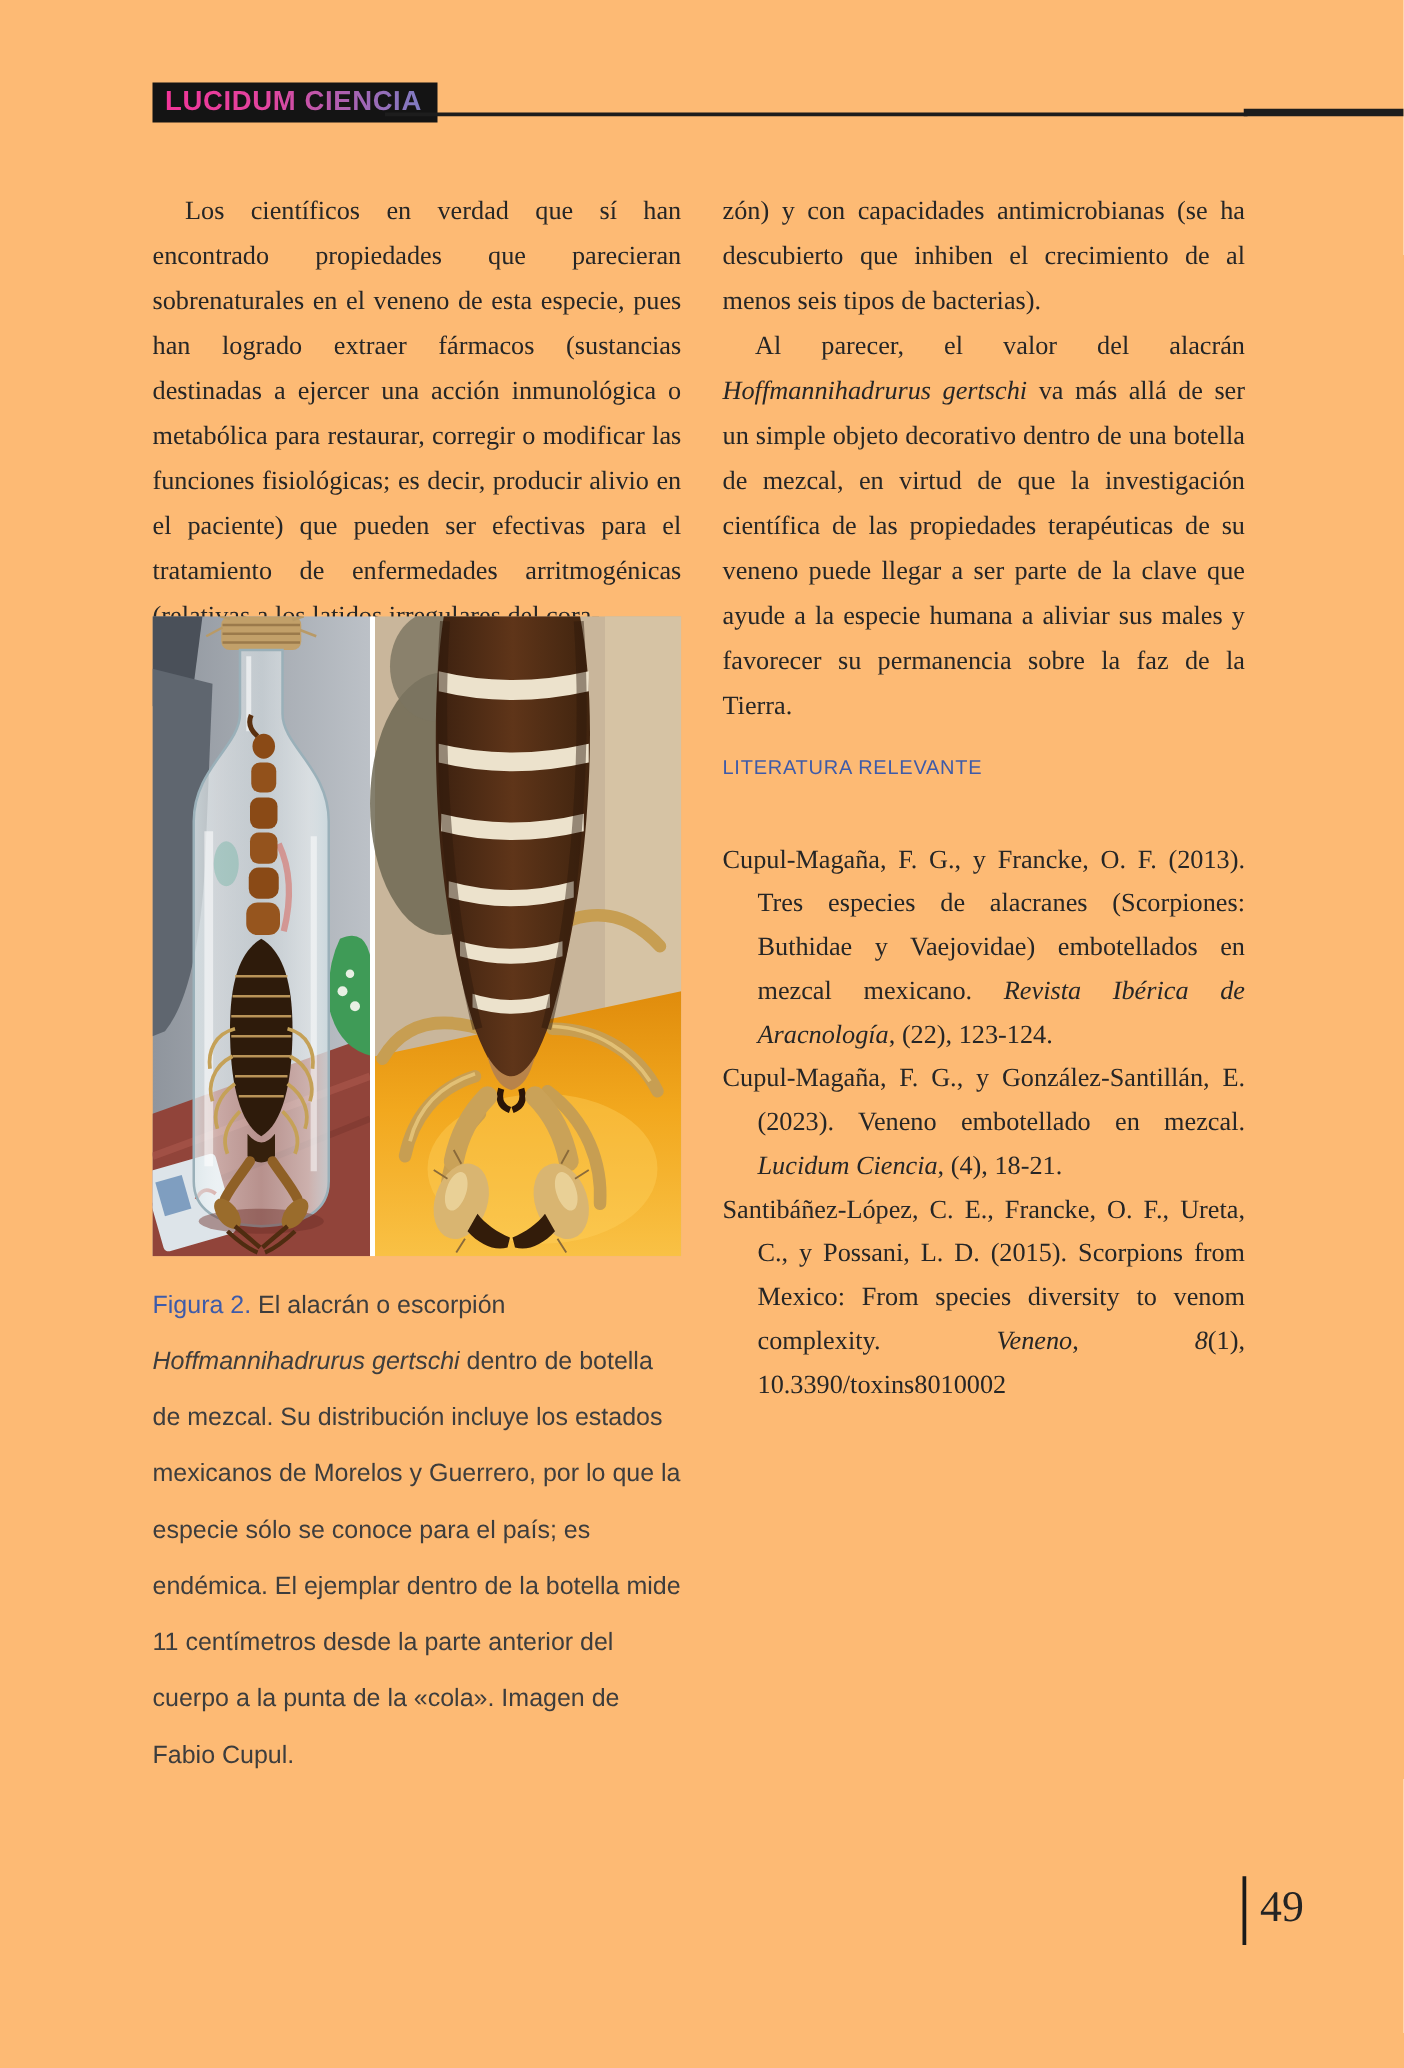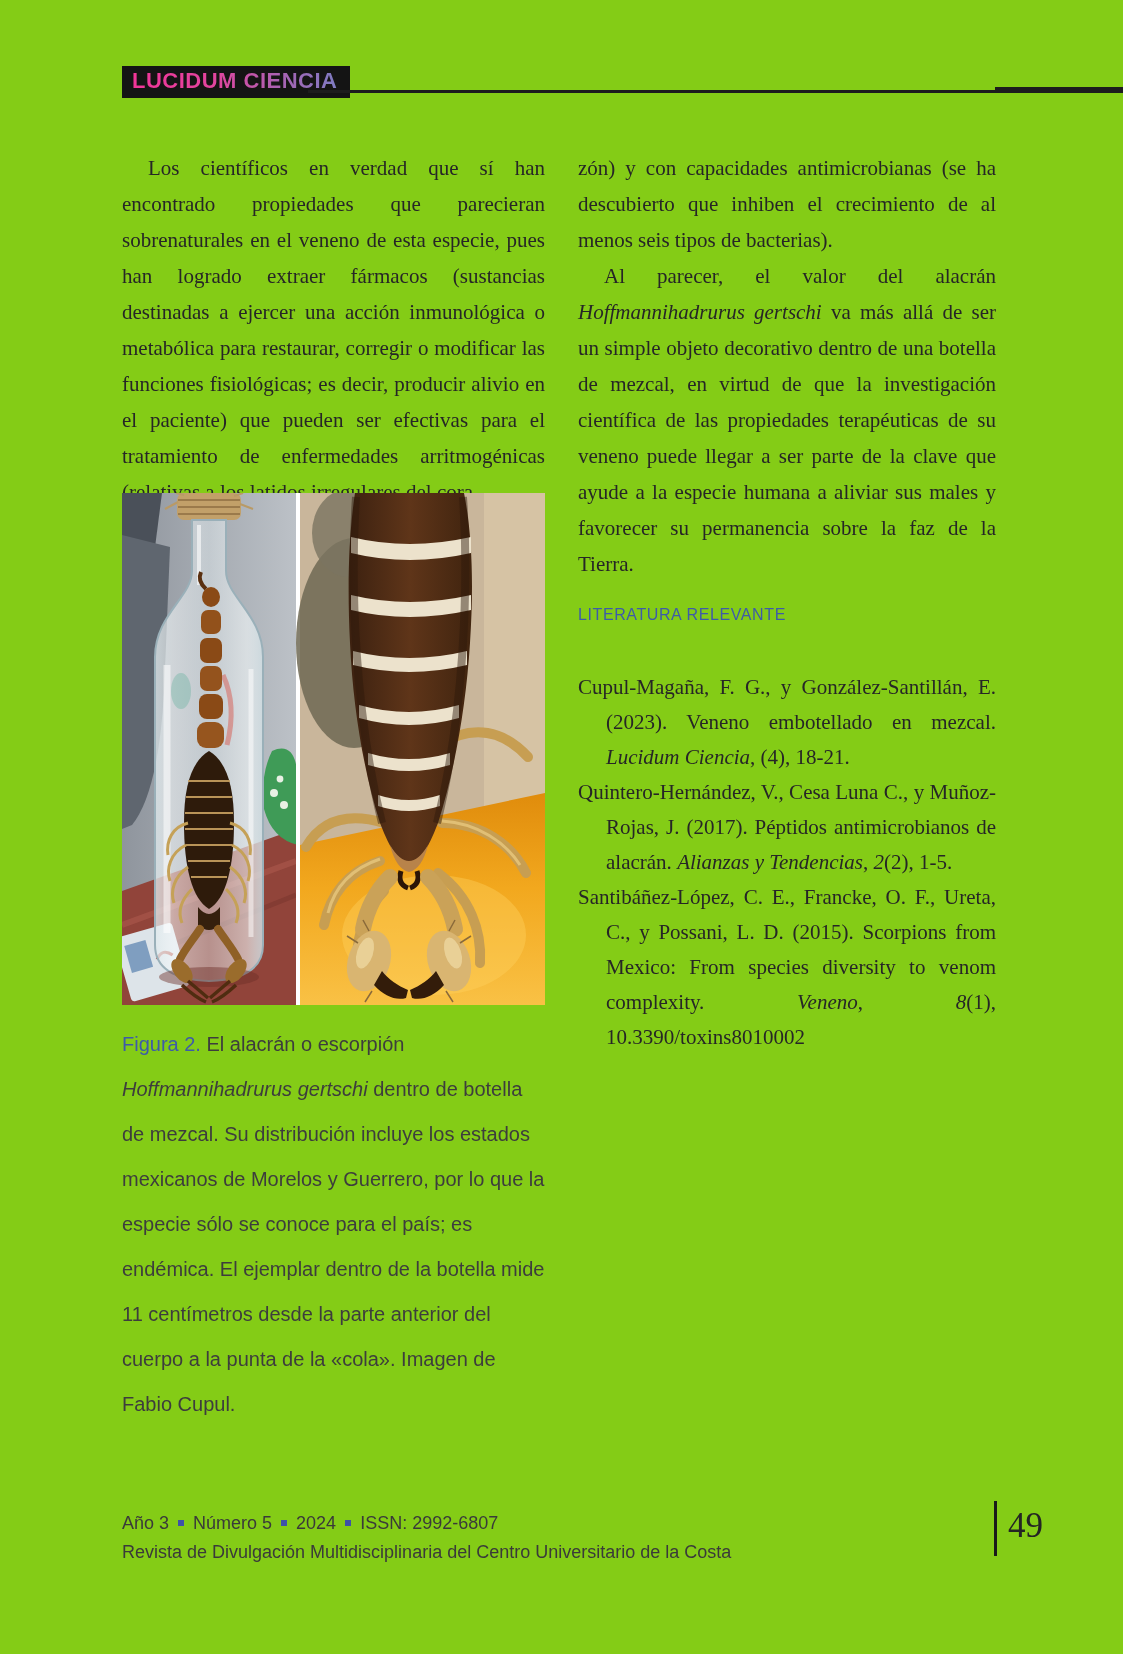--- a/index.html
+++ b/index.html
@@ -1,17 +1,17 @@
 <!DOCTYPE html>
 <html lang="es"><head>
 <meta charset="utf-8">
 <style>
   html,body { margin:0; padding:0; background:#ffffff; }
   .page {
-    position:relative; width:1123px; height:1654px; background:#84cc16;
+    position:relative; width:1123px; height:1654px; background:#fdba74;
     font-family:"Liberation Serif", serif; color:#262626; overflow:hidden;
   }
 
   
   .logo-box { position:absolute; left:122px; top:66px; background:#141414; padding:2px 12px 4px 10px; }
   .logo-text {
     font-family:"Liberation Sans", sans-serif; font-weight:bold; font-size:22px; letter-spacing:0.5px;
     background:linear-gradient(90deg,#f23598 0%, #e2459f 40%, #a465b4 75%, #7e7cc2 100%);
     -webkit-background-clip:text; background-clip:text; color:transparent; white-space:nowrap;
   }
@@ -193,28 +193,22 @@
     <p class="caption"><span class="fig-label">Figura 2.</span><span><span> El alacrán o escorpión </span><i>Hoffmannihadrurus gertschi</i><span> dentro de botella de mezcal. Su distribución incluye los estados mexicanos de Morelos y Guerrero, por lo que la especie sólo se conoce para el país; es endémica. El ejemplar dentro de la botella mide 11 centímetros desde la parte anterior del cuerpo a la punta de la «cola». Imagen de Fabio Cupul.</span></span></p>
   </div>
 
   <div class="col-right">
     <p class="body">zón) y con capacidades antimicrobianas (se ha descubierto que inhiben el crecimiento de al menos seis tipos de bacterias).</p>
     <p class="body indent"><span>Al parecer, el valor del alacrán </span><i>Hoffmannihadrurus gertschi</i><span> va más allá de ser un simple objeto decorativo dentro de una botella de mezcal, en virtud de que la investigación científica de las propiedades terapéuticas de su veneno puede llegar a ser parte de la clave que ayude a la especie humana a aliviar sus males y favorecer su permanencia sobre la faz de la Tierra.</span></p>
 
     <h2 class="lit-heading">LITERATURA RELEVANTE</h2>
 
     <div class="refs">
+      <p class="ref"><span>Cupul-Magaña, F. G., y Francke, O. F. (2013). Tres especies de alacranes (Scorpiones: Buthidae y Vaejovidae) embotellados en mezcal mexicano. </span><i>Revista Ibérica de Aracnología</i><span>, (22), 123-124.</span></p>
       <p class="ref"><span>Cupul-Magaña, F. G., y González-Santillán, E. (2023). Veneno embotellado en mezcal. </span><i>Lucidum Ciencia</i><span>, (4), 18-21.</span></p>
-      <p class="ref"><span>Quintero-Hernández, V., Cesa Luna C., y Muñoz-Rojas, J. (2017). Péptidos antimicrobianos de alacrán. </span><i>Alianzas y Tendencias</i><span>, </span><i>2</i><span>(2), 1-5.</span></p>
       <p class="ref"><span>Santibáñez-López, C. E., Francke, O. F., Ureta, C., y Possani, L. D. (2015). Scorpions from Mexico: From species diversity to venom complexity. </span><i>Veneno</i><span>, </span><i>8</i><span>(1), 10.3390/toxins8010002</span></p>
     </div>
   </div>
 
-  <div class="footer-meta">
-    <div>
-      <span>Año 3</span><span class="sq"></span><span>Número 5</span><span class="sq"></span><span>2024</span><span class="sq"></span><span>ISSN: 2992-6807</span>
-    </div>
-    <div>Revista de Divulgación Multidisciplinaria del Centro Universitario de la Costa</div>
-  </div>
   <div class="page-bar"></div>
   <div class="page-num">49</div>
 
 </div>
 
 </body></html>

